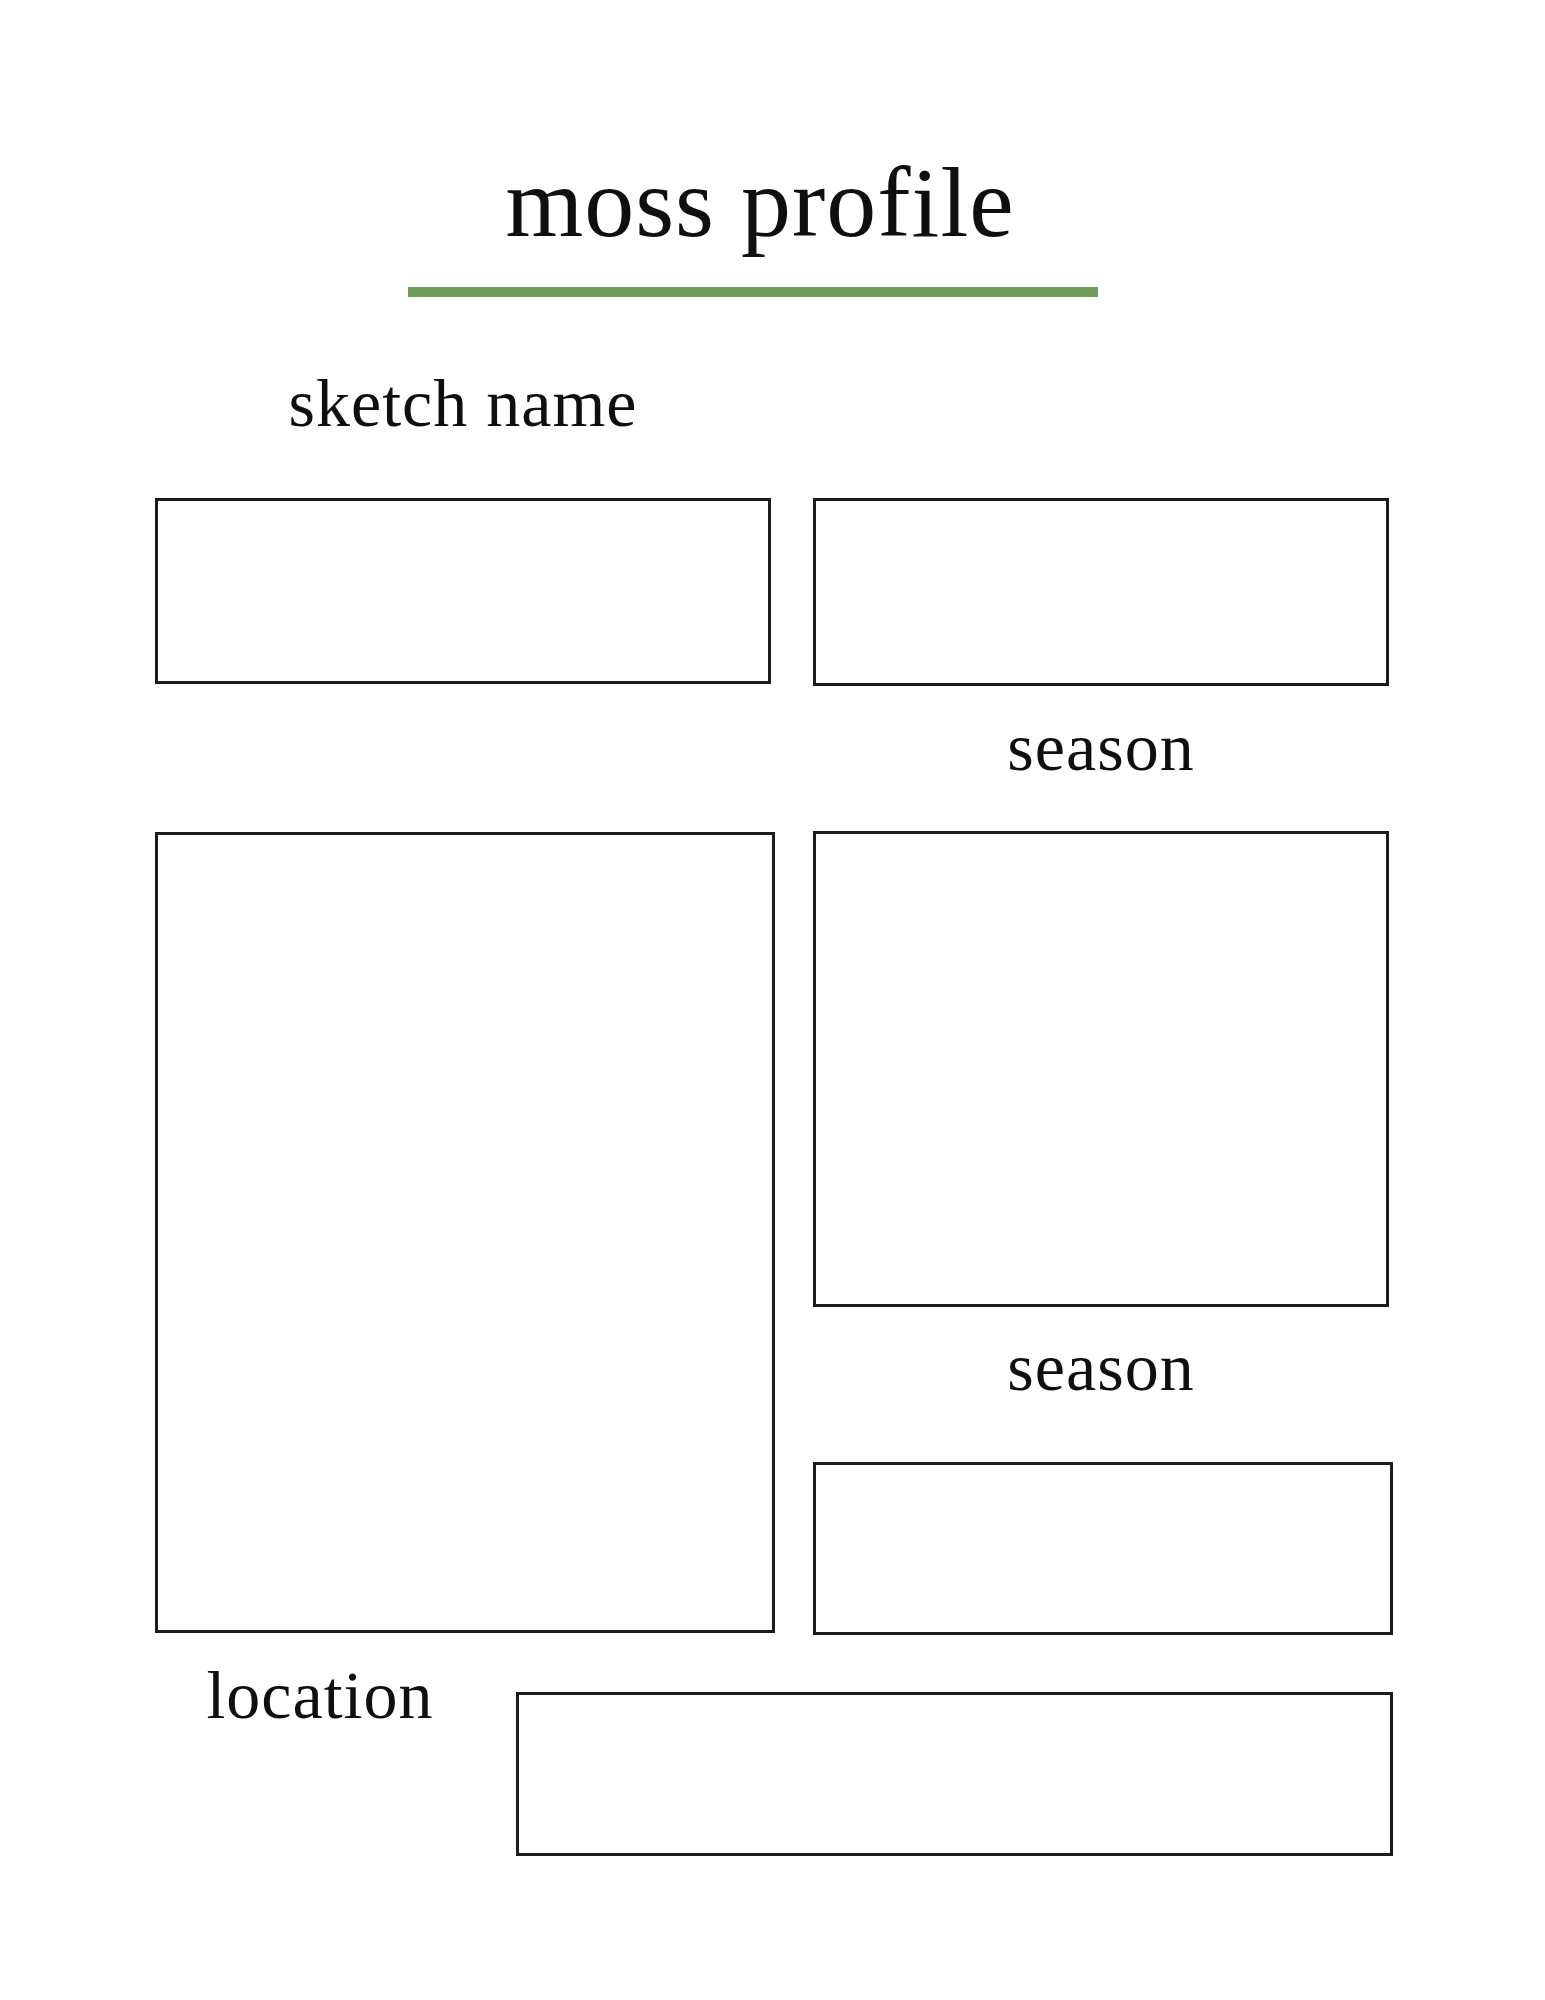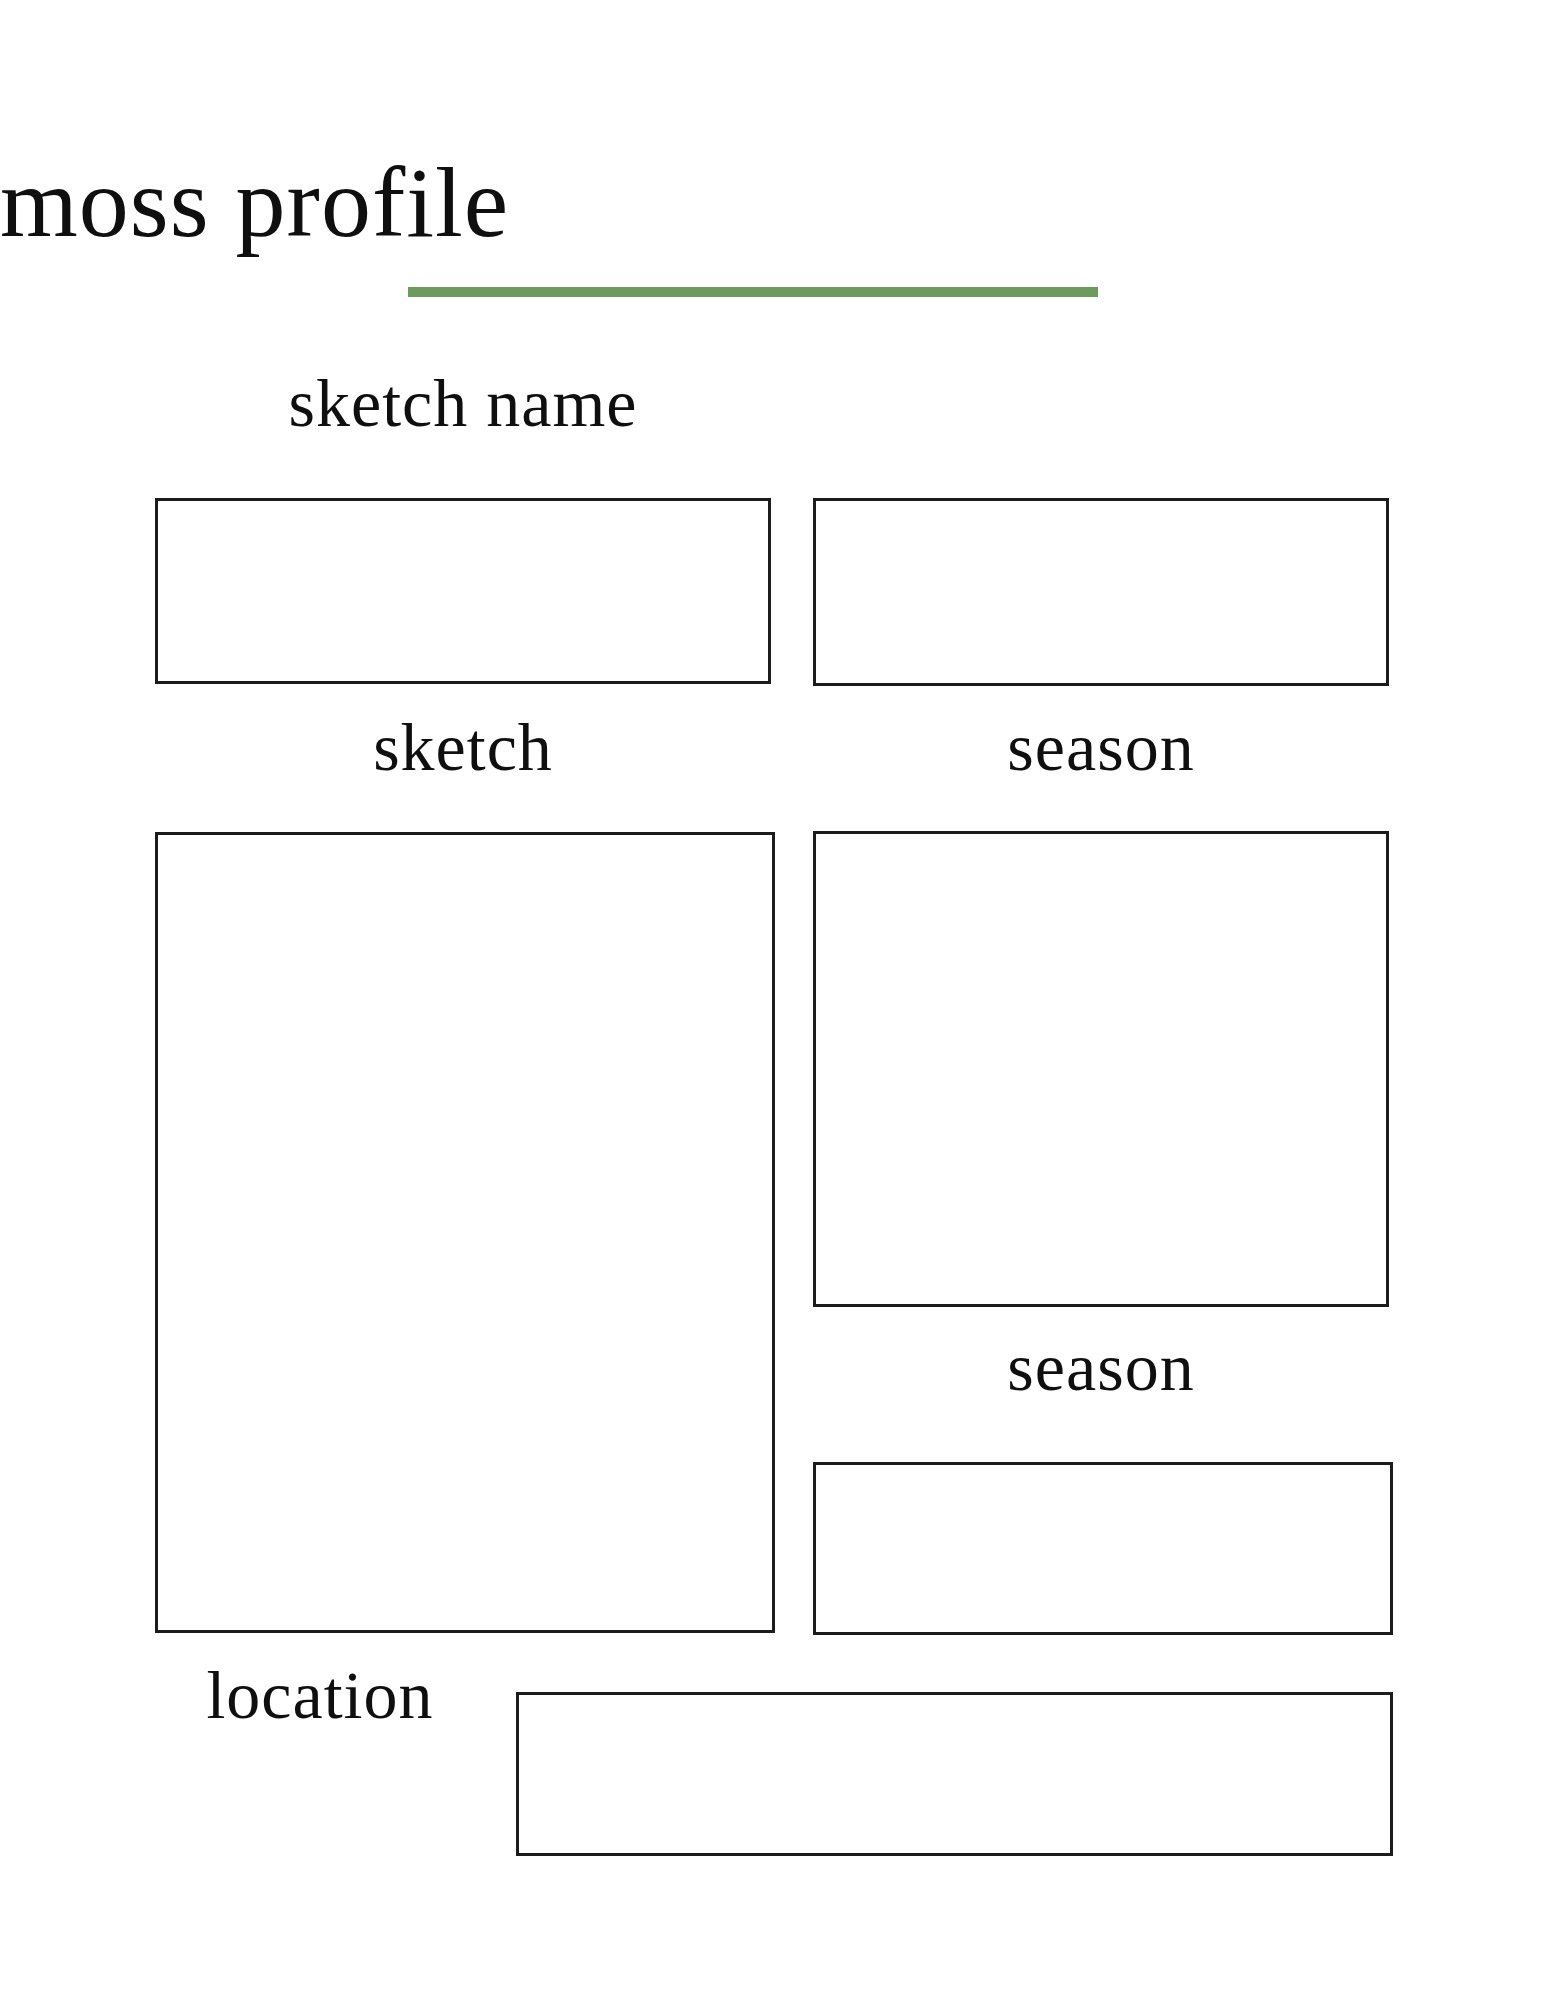--- a/index.html
+++ b/index.html
@@ -15,20 +15,21 @@
     color: var(--ink, #0f0f0f);
     font-family: "Liberation Serif", "DejaVu Serif", serif;
     overflow: hidden;
   }
   .page-title {
     position: absolute;
     top: 148px;
     left: 0;
     width: 1520px;
     margin: 0;
+    text-align: center;
     font-size: 100px;
     font-weight: 400;
     line-height: 1.1;
     letter-spacing: 1px;
   }
   .title-rule {
     position: absolute;
     left: 408px;
     top: 287px;
     width: 690px;
@@ -75,21 +76,20 @@
 
   <div class="title-rule"></div>
 
   <div class="field-label label-common-name">sketch name</div>
 
   <div class="box box-common-name"></div>
 
 
   <div class="box box-latin-name"></div>
 
-  <div class="field-label label-sketch">sketch</div>
 
   <div class="box box-sketch"></div>
 
   <div class="field-label label-notes">season</div>
 
   <div class="box box-notes"></div>
 
   <div class="field-label label-season">season</div>
 
   <div class="box box-season"></div>

